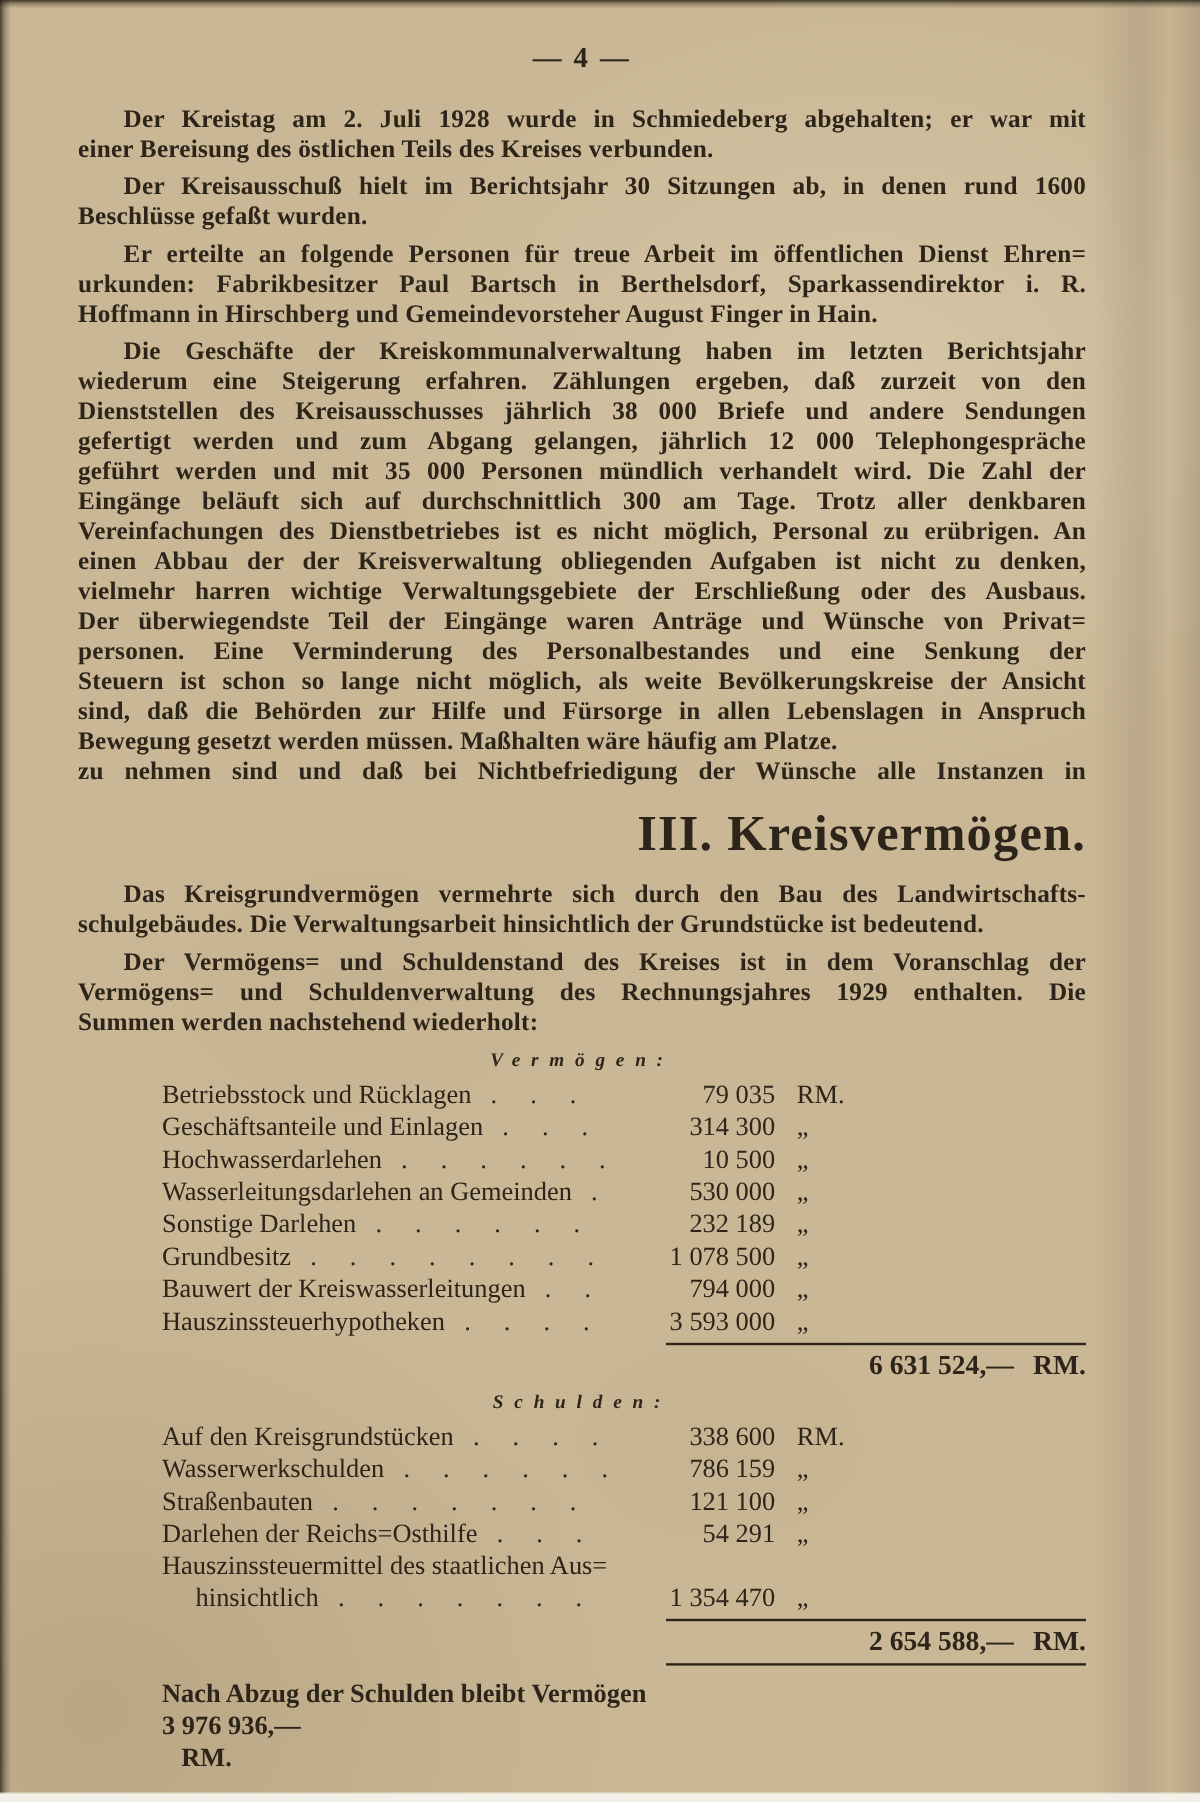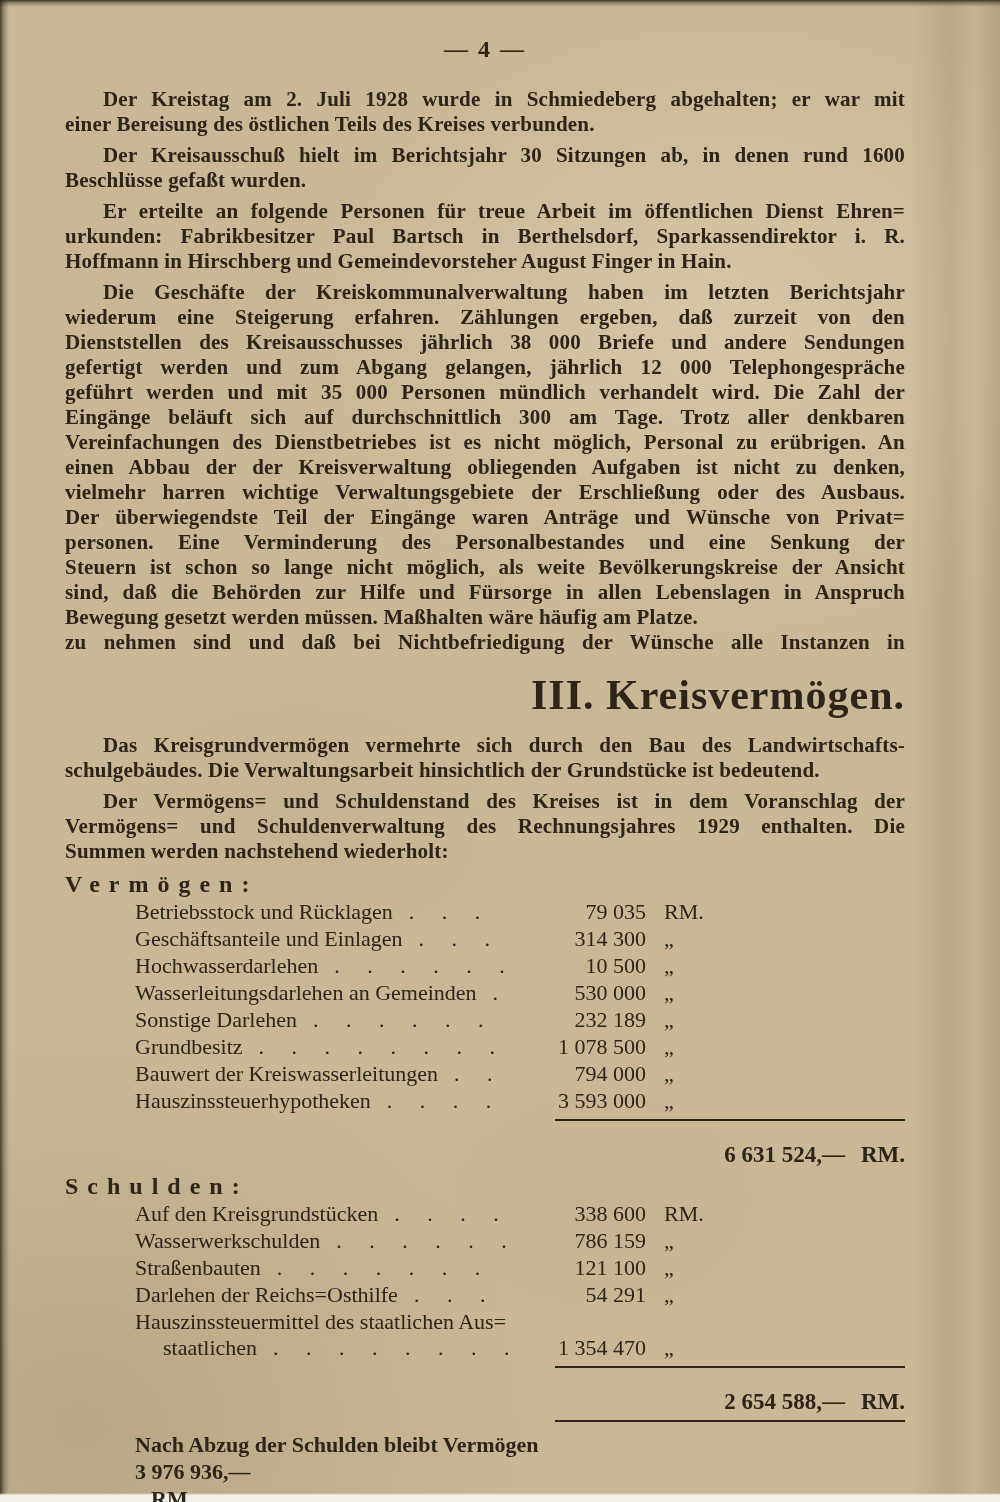--- a/index.html
+++ b/index.html
@@ -50,24 +50,26 @@
 
   .heading {
     text-align: right;
     font-size: 42px; font-weight: bold;
     letter-spacing: 1px;
     margin: 16px 0 14px 0;
     line-height: 48px;
   }
 
   .tbl-title {
-    font-size: 24px; font-weight: bold;
+    text-align: center;
+    font-size: 16px; font-weight: bold;
     letter-spacing: 9px;
     line-height: 28px;
     margin-top: 4px;
+    font-style: italic;
   }
 
   .tbl { margin-left: 70px; }
   .trow {
     display: flex; align-items: baseline;
     font-size: 22px; font-weight: normal;
     line-height: 27px; height: 27px;
     width: 585px;
   }
   .trow .lbl { white-space: nowrap; }
@@ -85,21 +87,21 @@
 
   .rule {
     border-top: 2.5px solid #2d241a;
     width: 350px;
     margin: 5px 0 0 auto;
   }
   .total-line {
     display: flex; justify-content: flex-end; align-items: baseline;
     font-size: 23px; font-weight: bold;
     line-height: 27px;
-    margin-top: 20px;
+    margin-top: 3px;
   }
   .total-line .amt { white-space: nowrap; }
   .total-line .unit { padding-left: 16px; white-space: nowrap; }
 
   .net-line {
     display: flex; align-items: baseline;
     font-size: 22px; font-weight: bold;
     line-height: 27px;
     margin-top: 9px;
     flex-direction: column;
@@ -243,21 +245,21 @@
     <div class="trow">
       <span class="lbl">Darlehen der Reichs=Osthilfe</span>
       <span class="leader">. . . . . . . . . . . . . . . . . . . .</span>
       <span class="amt">54 291</span>
       <span class="unit">„</span>
     </div>
     <div class="trow wrap1">
       <span class="lbl">Hauszinssteuermittel des staatlichen Aus=</span>
     </div>
     <div class="trow wrap2">
-      <span class="lbl">staatlichen</span>
+      <span class="lbl">hinsichtlich</span>
       <span class="leader">. . . . . . . . . . . . . . . . . . . .</span>
       <span class="amt">1 354 470</span>
       <span class="unit">„</span>
     </div>
   </div>
   <div class="rule"></div>
   <div class="total-line">
     <span class="amt">2 654 588,—</span>
     <span class="unit">RM.</span>
   </div>

